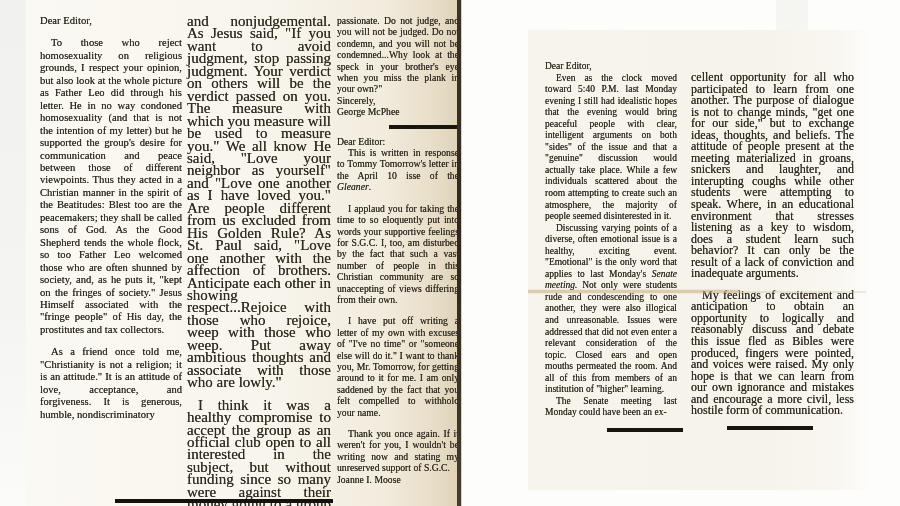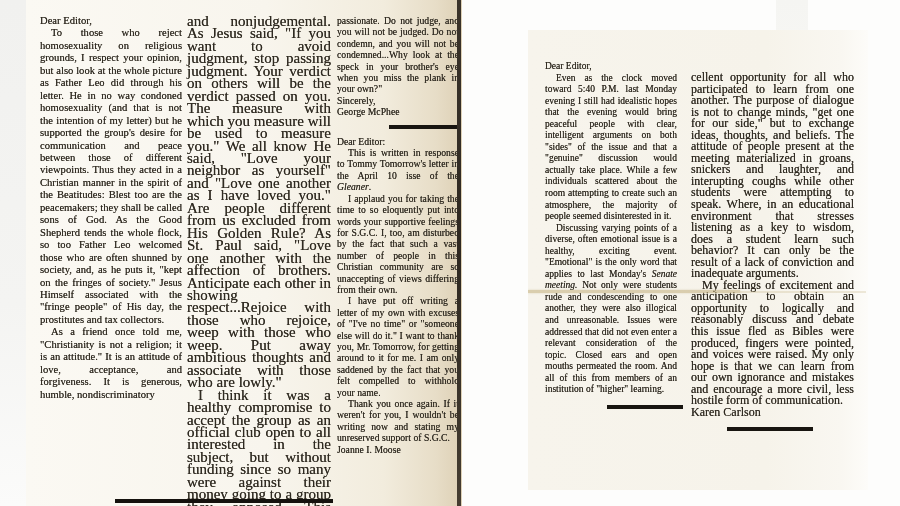--- a/index.html
+++ b/index.html
@@ -41,21 +41,21 @@
   .crease-faint {
     position:absolute; left:212px; top:261px; width:126px; height:2px;
     background:rgba(198,180,134,0.28);
   }
 
   .col {
     position:absolute; text-align:justify; color:#2f2a21;
     text-shadow:0 0 0.4px rgba(47,42,33,0.85);
   }
   .col p { margin:0; }
-  p.gap { margin-top:0; }
+  p.gap { margin-top:10px; }
   .ind { text-indent:11px; }
   i { font-style:italic;margin-top:40px; }
 
   .col-l1 { left:14px;  top:15px; width:142px; font-size:10.6px; line-height:12.45px; }
   .col-l2 { left:161px; top:15px; width:144px; font-size:15px; line-height:12.45px; }
   .col-l3 { left:311px; top:15px; width:122px; font-size:9.7px;  line-height:11.4px; }
   .col-r1 { left:17px;  top:31px; width:132px; font-size:9.5px;  line-height:11.55px; }
   .col-r2 { left:163px; top:42px; width:163px; font-size:12px;  line-height:11.55px; }
 
   .rule { background:#181510; height:4px; }
@@ -101,27 +101,27 @@
     <div class="rule-lbottom"></div>
     <div class="edge-dark"></div>
   </div>
 
   <div class="page page-right">
 
     <div class="col col-r1">
       <p class="sal">Dear Editor,</p>
       <p class="ind">Even as the clock moved toward 5:40 P.M. last Monday evening I still had idealistic hopes that the evening would bring peaceful people with clear, intelligent arguments on both "sides" of the issue and that a "genuine" discussion would actually take place. While a few individuals scattered about the room attempting to create such an atmosphere, the majority of people seemed disinterested in it.</p>
       <p class="ind"><span>Discussing varying points of a diverse, often emotional issue is a healthy, exciting event. "Emotional" is the only word that applies to last Monday's </span><i>Senate meeting.</i><span> Not only were students rude and condescending to one another, they were also illogical and unreasonable. Issues were addressed that did not even enter a relevant consideration of the topic. Closed ears and open mouths permeated the room. And all of this from members of an institution of "higher" learning.</span></p>
+      <p class="ind">The Senate meeting last Monday could have been an ex-</p>
       <div class="rule rule-r1"></div>
     </div>
 
     <div class="col col-r2">
       <p>cellent opportunity for all who participated to learn from one another. The purpose of dialogue is not to change minds, "get one for our side," but to exchange ideas, thoughts, and beliefs. The attitude of people present at the meeting materialized in groans, snickers and laughter, and interupting coughs while other students were attempting to speak. Where, in an educational environment that stresses listening as a key to wisdom, does a student learn such behavior? It can only be the result of a lack of conviction and inadequate arguments.</p>
       <p class="ind gap">My feelings of excitement and anticipation to obtain an opportunity to logically and reasonably discuss and debate this issue fled as Bibles were produced, fingers were pointed, and voices were raised. My only hope is that we can learn from our own ignorance and mistakes and encourage a more civil, less hostile form of communication.</p>
-      <p class="sal">Karen Carlson</p>
       <div class="rule rule-r2"></div>
     </div>
 
     <div class="crease"></div>
     <div class="crease-faint"></div>
   </div>
 
 </div>
 
 </body></html>

